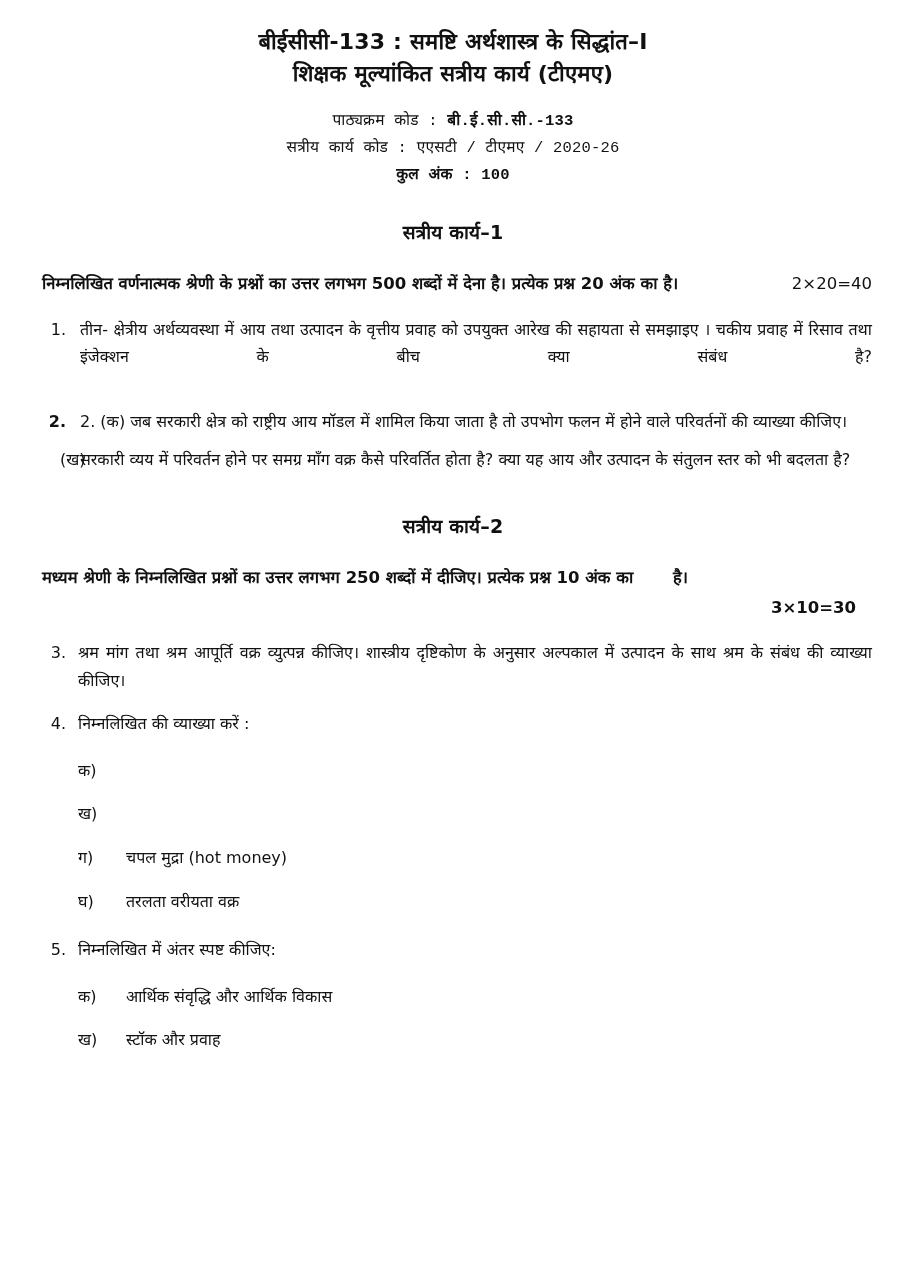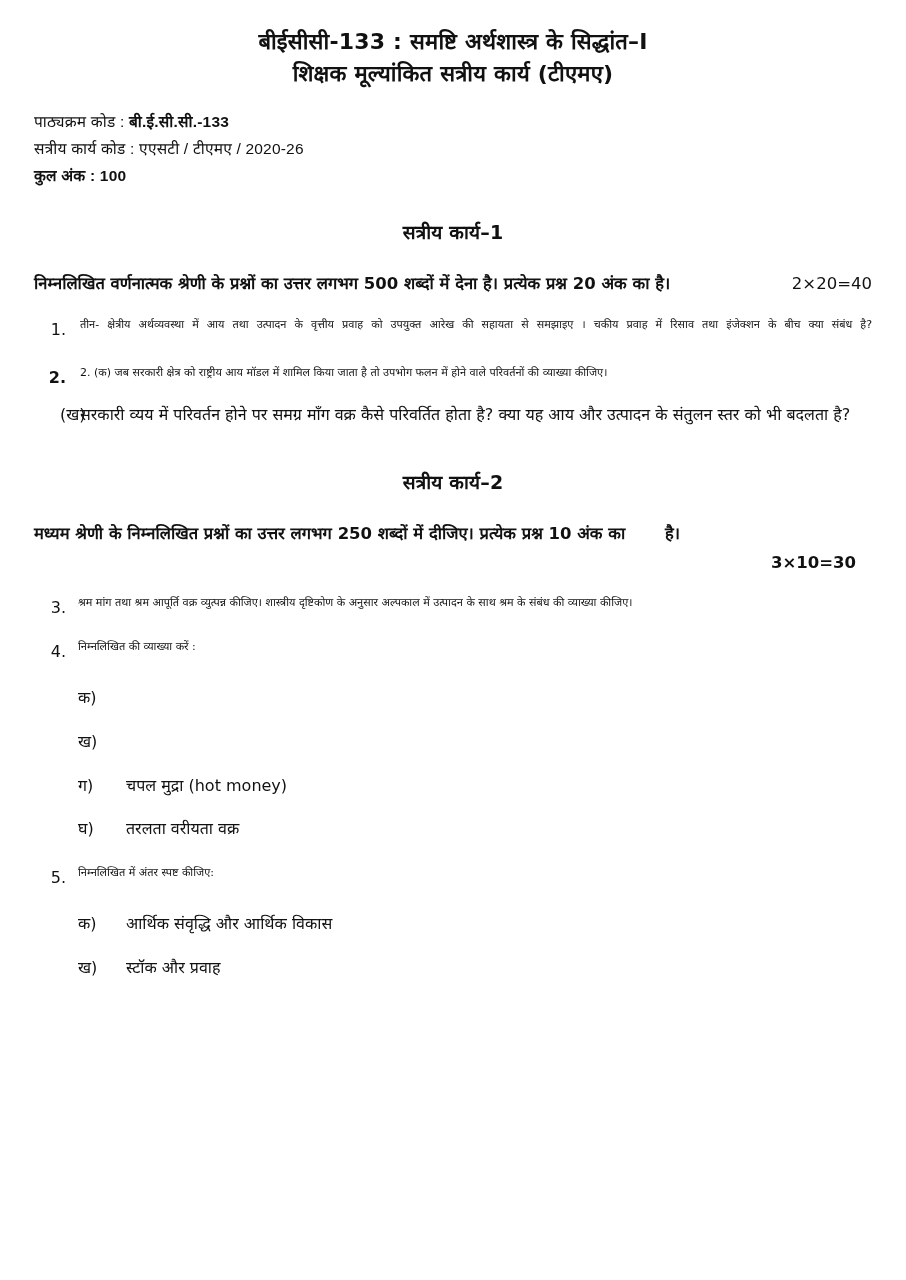--- a/index.html
+++ b/index.html
@@ -30,22 +30,22 @@
     letter-spacing: 0.2px;
     margin: 4px 0 0 0;
     font-family: "DejaVu Sans", sans-serif;
   }
   .doc-title .line2 {
     display: block;
   }
 
   .meta-block {
     margin-top: 18px;
-    text-align: left;
-    font-family: Liberation Sans, sans-serif;
+    text-align: center;
+    font-family: Liberation Mono, monospace;
     font-size: 15.5px;
     line-height: 1.75;
     letter-spacing: 0.2px;
   }
   .meta-block .bold {
     font-weight: bold;
   }
 
   
   .section-heading {
@@ -55,21 +55,21 @@
     font-family: "DejaVu Sans", sans-serif;
     margin: 30px 0 26px 0;
     letter-spacing: 0.2px;
   }
 
   .instruction {
     font-weight: bold;
     font-size: 16.5px;
     font-family: "DejaVu Sans", sans-serif;
     line-height: 1.62;
-    margin: 0 0 4px 0;
+    margin: 0 0 4px 8px;
     text-align: justify;
   }
   .marks-inline {
     float: right;
     font-weight: normal;
   }
   .marks-line {
     text-align: right;
     font-weight: bold;
     font-size: 16.5px;
@@ -93,21 +93,21 @@
     padding-right: 14px;
     box-sizing: border-box;
     font-family: "DejaVu Sans", sans-serif;
     font-size: 16px;
     line-height: 1.72;
   }
   .qnum.bold { font-weight: bold; }
   .qtext {
     flex: 1 1 auto;
     font-family: "DejaVu Sans", sans-serif;
-    font-size: 11px;
+    font-size: 16px;
     line-height: 1.72;
     text-align: justify;
   }
   .qtext.justify-spread {
     text-align: justify;
     text-justify: inter-word;
   }
   .qtext.justify-spread::after {
     content: "";
     display: inline-block;

